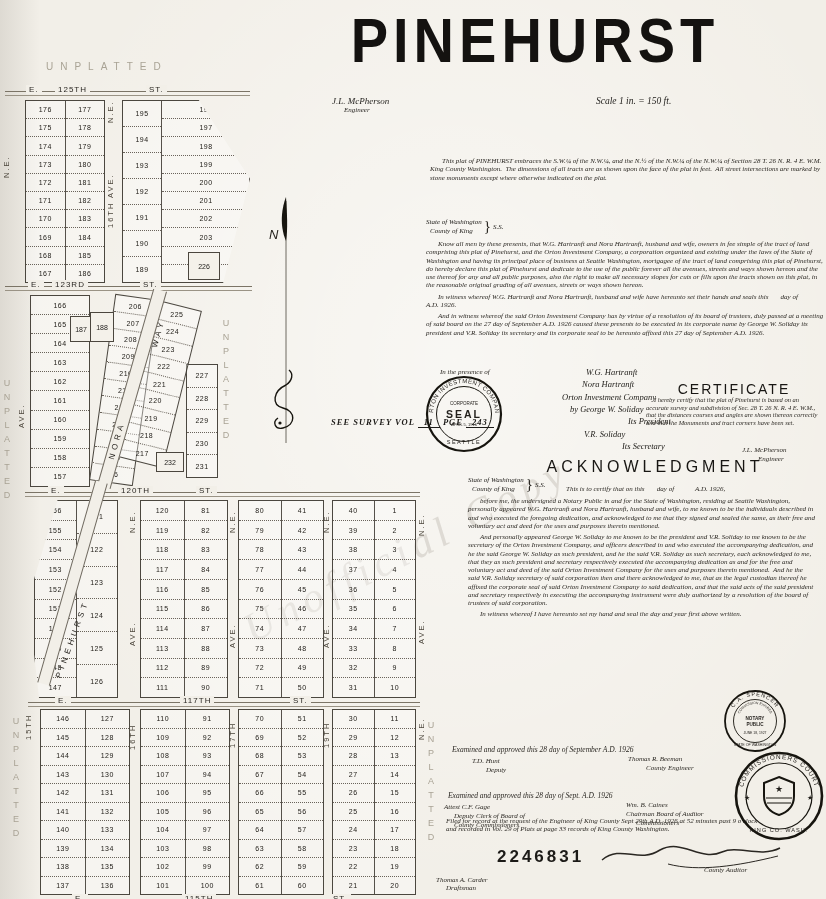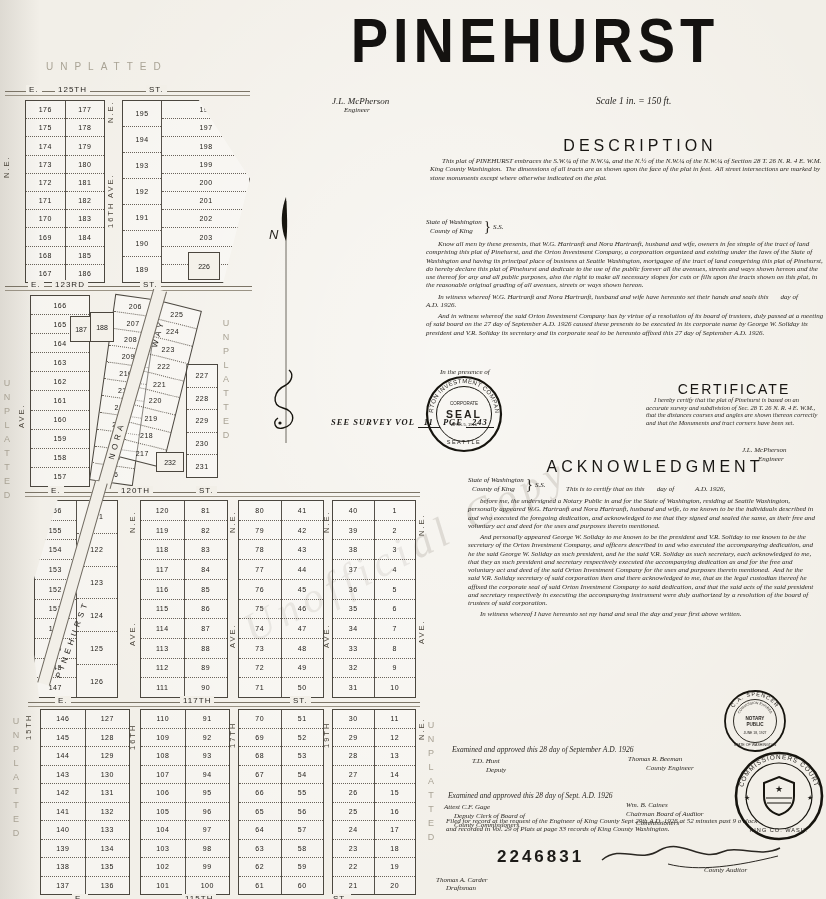--- a/index.html
+++ b/index.html
@@ -481,37 +481,45 @@
       <div class="unplatted-v" style="left: 426px; top: 692px;">UNPLATTED</div>
     </div>
 
   <div id="survey-note">
     <span>SEE SURVEY VOL</span>
     <span class="uline">11</span>
     <span>PGE</span>
     <span class="uline">243</span>
   </div>
 
-  <div class="sec-h" style="left:470px;top:137px;width:340px;">DESCRIPTION</div>
   <div class="handblock hand" style="left:430px;top:157px;width:394px;text-indent:12px;">This plat of PINEHURST embraces the S.W.¼ of the N.W.¼, and the N.½ of the N.W.¼ of the N.W.¼ of Section 28 T. 26 N. R. 4 E. W.M. King County Washington.  The dimensions of all tracts are as shown upon the face of the plat in feet.  All street intersections are marked by stone monuments except where otherwise indicated on the plat.</div>
 
   <div class="jurat" style="left:426px;top:218px;">
     <div class="lines">
       <div>State of Washington</div>
       <div style="padding-left:4px">County of King</div>
     </div>
     <div class="brace">}</div>
     <div class="ss">S.S.</div>
   </div>
   <div class="handblock" style="left:426px;top:240px;width:398px;">
       <p class="hand">Know all men by these presents, that W.G. Hartranft and Nora Hartranft, husband and wife, owners in fee simple of the tract of land comprising this plat of Pinehurst, and the Orton Investment Company, a corporation organized and existing under the laws of the State of Washington and having its principal place of business at Seattle Washington, mortgagee of the tract of land comprising this plat of Pinehurst, do hereby declare this plat of Pinehurst and dedicate to the use of the public forever all the avenues, streets and ways shown hereon and the use thereof for any and all public purposes, also the right to make all necessary slopes for cuts or fills upon the tracts shown on this plat, in the reasonable original grading of all avenues, streets or ways shown hereon.</p>
       <p class="hand">In witness whereof W.G. Hartranft and Nora Hartranft, husband and wife have hereunto set their hands and seals this       day of            A.D. 1926.</p>
       <p class="hand">And in witness whereof the said Orton Investment Company has by virtue of a resolution of its board of trustees, duly passed at a meeting of said board on the 27 day of September A.D. 1926 caused these presents to be executed in its corporate name by George W. Soliday its president and V.R. Soliday its secretary and its corporate seal to be hereunto affixed this 27 day of September A.D. 1926.</p>
     </div>
   <div class="handblock hand" style="left:440px;top:368px;text-align:right;">In the presence of</div>
+  <div class="siglist" style="left:556px;top:366px;">
+      <div style="padding-left: 30px;">W.G. Hartranft</div>
+      <div style="padding-left: 26px;">Nora Hartranft</div>
+      <div style="padding-left: 6px;">Orton Investment Company</div>
+      <div style="padding-left: 14px;">by George W. Soliday</div>
+      <div style="padding-left: 72px;">Its President</div>
+      <div style="padding-left: 28px;">V.R. Soliday</div>
+      <div style="padding-left: 66px;">Its Secretary</div>
+    </div>
 
   <svg class="seal" style="left:424px;top:374px;" width="80" height="80" viewBox="0 0 80 80">
     <circle cx="40" cy="40" r="37" fill="none" stroke="#17150f" stroke-width="2.2"></circle>
     <circle cx="40" cy="40" r="27.5" fill="none" stroke="#17150f" stroke-width="1"></circle>
     <defs>
         <path id="orton-top" d="M 9,40 A 31,31 0 0 1 71,40"></path>
       </defs>
     <text font-size="6" letter-spacing="0.5" text-anchor="middle">
       <textPath href="#orton-top" startOffset="50%">ORTON INVESTMENT COMPANY</textPath>
     </text>

